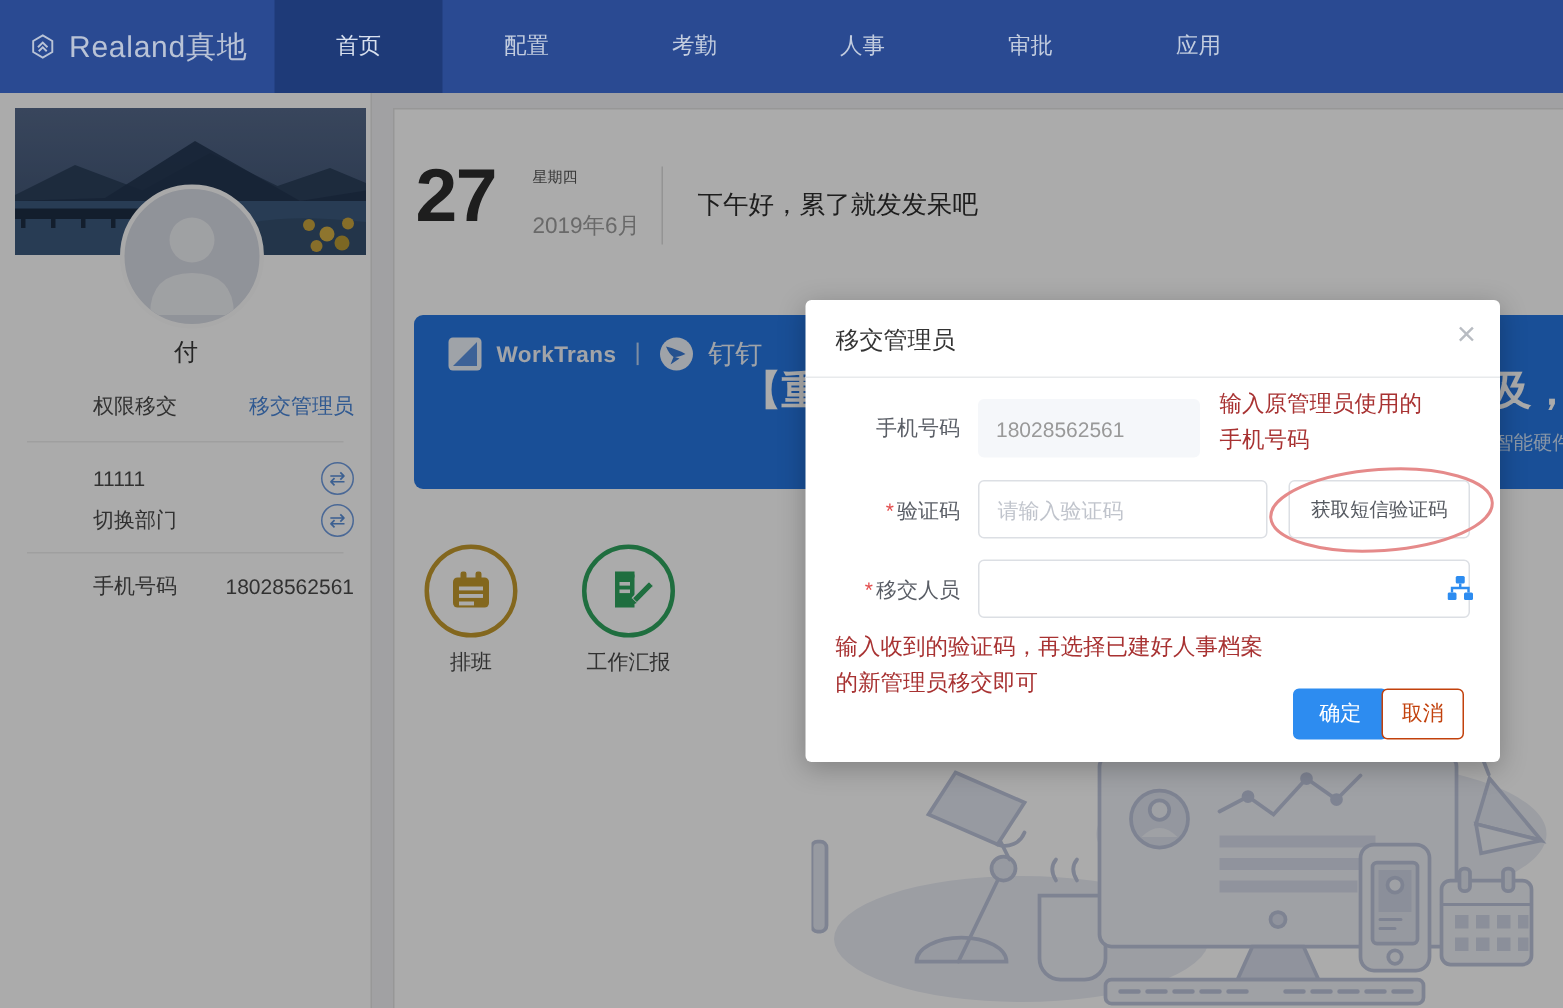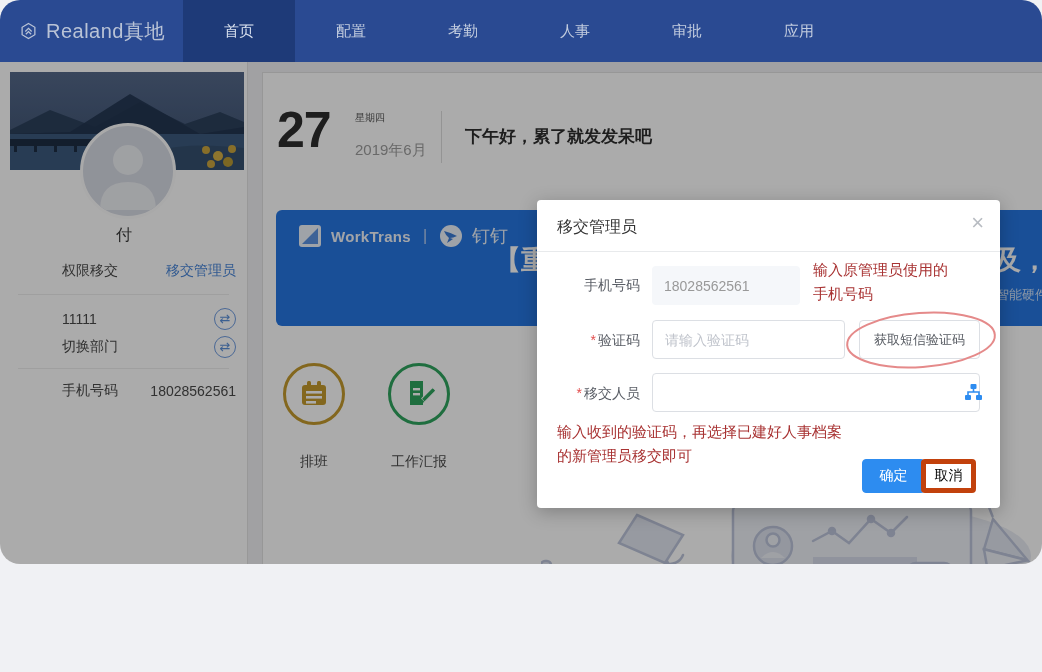--- a/index.html
+++ b/index.html
@@ -1,18 +1,18 @@
 <!DOCTYPE html>
 <html><head>
 <meta charset="utf-8">
 <style>
   * { margin:0; padding:0; box-sizing:border-box; }
   html,body { width:1042px; height:672px; overflow:hidden; }
   body { font-family:"Liberation Sans","DejaVu Sans",sans-serif; background:#f0f1f4; position:relative; }
-  .screen { position:absolute; inset:0; width:1042px; height:564px; overflow:hidden;border-radius:20px; }
+  .screen { position:absolute; inset:0; width:1042px; height:672px; overflow:hidden; }
 
   
   .navbar { position:absolute; left:0; top:0; width:1042px; height:62px; background:#2a4a92; display:flex; align-items:stretch; z-index:40; }
   .brand { display:flex; align-items:center; gap:9px; padding:0 18px 0 20px; width:183px; }
   .brand-text { color:#b9c3d6; font-size:20px; letter-spacing:.5px; white-space:nowrap; }
   .nav-tabs { display:flex; align-items:stretch; }
   .nav-tab { color:#c3cddf; font-size:15px; line-height:62px; padding:0 41px; cursor:pointer; }
   .nav-tab.active { background:#1e3a78; color:#d9e1ef; }
 
   
@@ -25,35 +25,35 @@
   .side-div { position:absolute; left:18px; right:18px; height:1px; background:#ededed; }
   .swap-btn { width:22px; height:22px; border:1px solid #6f9ce0; border-radius:50%; color:#5a8fd8; font-size:13px; line-height:20px; text-align:center; cursor:pointer; }
   .muted { color:#9a9a9a; }
 
   
   .panel { position:absolute; left:262px; top:72px; width:780px; height:600px; background:#fff; border:1px solid #e2e2e2; border-right:none; border-bottom:none; overflow:hidden; }
   .date-day { position:absolute; left:14px; top:28px; font-size:50px; font-weight:bold; color:#2d2d2d; letter-spacing:-1px; }
   .date-weekday { position:absolute; left:92px; top:38px; font-size:10px; color:#555; }
   .date-month { position:absolute; left:92px; top:68px; font-size:15px; color:#9d9d9d; }
   .date-div { position:absolute; left:178px; top:38px; width:1px; height:52px; background:#ddd; }
-  .greeting { position:absolute; left:202px; top:52px; font-size:17px; font-weight:bold; color:#2d2d2d; }
+  .greeting { position:absolute; left:202px; top:52px; font-size:17px; font-weight:normal; color:#2d2d2d; }
 
   .banner { position:absolute; left:13px; top:137px; width:792px; height:116px; background:#2677e2; border-radius:6px; overflow:hidden; }
   .banner-logos { position:absolute; left:22px; top:14px; display:flex; align-items:center; gap:9px; }
   .wt-text { color:#f2f5fb; font-size:15px; font-weight:bold; letter-spacing:.3px; }
   .banner-sep { color:#bcd2f2; font-size:16px; padding:0 3px; }
   .dt-text { color:#eef3fb; font-size:18px; }
   .banner-headline { position:absolute; top:32px; color:#fff; font-size:27px; font-weight:bold; white-space:nowrap; }
   .banner-sub { position:absolute; top:76px; color:rgba(235,242,252,.85); font-size:13px; white-space:nowrap; }
 
   .shortcut { position:absolute; top:290px; width:92px; text-align:center; cursor:pointer; }
   .shortcut .ring { width:62px; height:62px; border-radius:50%; margin:0 auto; display:flex; align-items:center; justify-content:center; }
   .ring.gold { border:3px solid #c49a2d; }
   .ring.green { border:3px solid #2fa45e; }
-  .shortcut .lbl { margin-top:28px; font-size:14px; color:#4a4a4a; }
+  .shortcut .lbl { margin-top:8px; font-size:14px; color:#4a4a4a; }
 
   .illus { position:absolute; left:278px; top:428px; width:502px; height:172px; }
 
   
   .overlay { position:absolute; left:0; top:62px; width:1042px; height:610px; background:rgba(0,0,0,.33); z-index:50; }
 
   
   .modal { position:absolute; left:537px; top:200px; width:463px; height:308px; background:#fff; border-radius:4px; box-shadow:0 4px 18px rgba(0,0,0,.25); z-index:60; }
   .modal-title { position:absolute; left:20px; top:17px; font-size:16px; color:#333; }
   .modal-close { position:absolute; right:16px; top:12px; font-size:22px; color:#b8bcc2; cursor:pointer; line-height:1; }
@@ -62,21 +62,21 @@
   .req { color:#e34d4d; margin-right:2px; }
   .m-input { position:absolute; height:39px; border:1px solid #dcdfe4; border-radius:4px; font-size:14px; color:#666; padding:0 12px; font-family:inherit; background:#fff; }
   .m-input::placeholder { color:#c0c4cc; }
   .m-input.disabled { background:#f5f7fa; border:none; color:#999; }
   .sms-btn { position:absolute; left:322px; top:120px; width:121px; height:39px; background:#fff; border:1px solid #dcdfe4; border-radius:4px; font-size:13px; color:#565a61; cursor:pointer; font-family:inherit; }
   .org-icon { position:absolute; left:428px; top:184px; cursor:pointer; }
   .note { position:absolute; font-family:Liberation Sans, sans-serif; color:#a83232; font-size:15px; line-height:24px; z-index:5; }
   .ellipse-svg { position:absolute; left:305px; top:108px; width:158px; height:64px; pointer-events:none; z-index:6; }
   .btn { position:absolute; top:259px; height:34px; border-radius:4px; font-size:14px; cursor:pointer; font-family:inherit; }
   .btn-ok { left:325px; width:63px; background:#2d8cf0; border:1px solid #2d8cf0; color:#fff; }
-  .btn-cancel { left:384px; width:55px; background:#fff; border:5px solid #c2410c; color:#000000; }
+  .btn-cancel { left:384px; width:55px; background:#fff; border:1px solid #c2410c; color:#c2410c; }
 </style>
 </head>
 <body>
 
 <div class="screen">
 
   <div class="navbar">
     <div class="brand">
       <svg width="32" height="32" viewBox="0 0 32 32">
         <polygon points="16,2 28,9 28,23 16,30 4,23 4,9" fill="none" stroke="#b9c3d6" stroke-width="2.4"></polygon>

